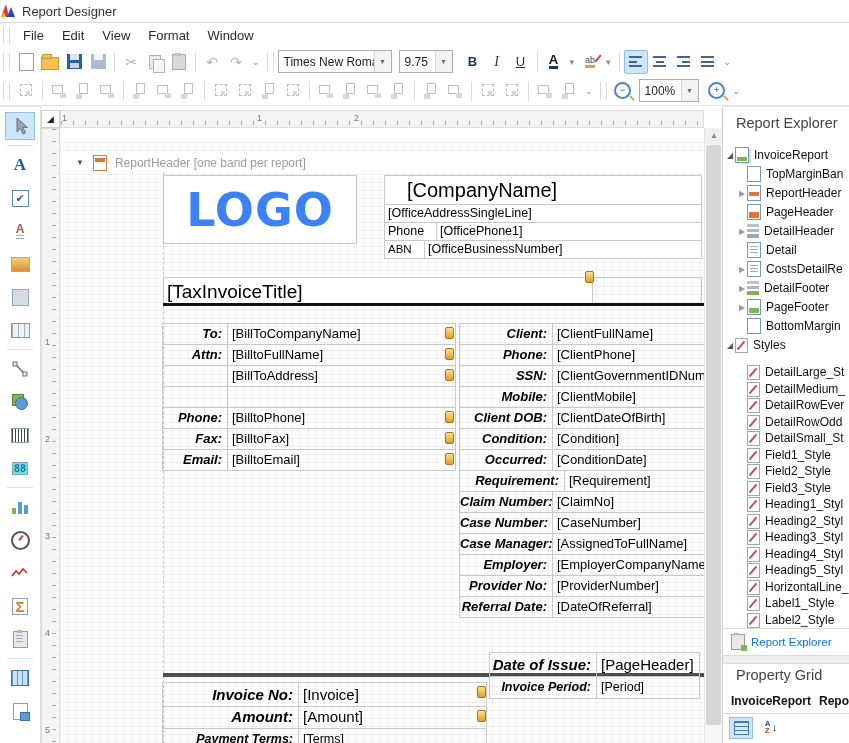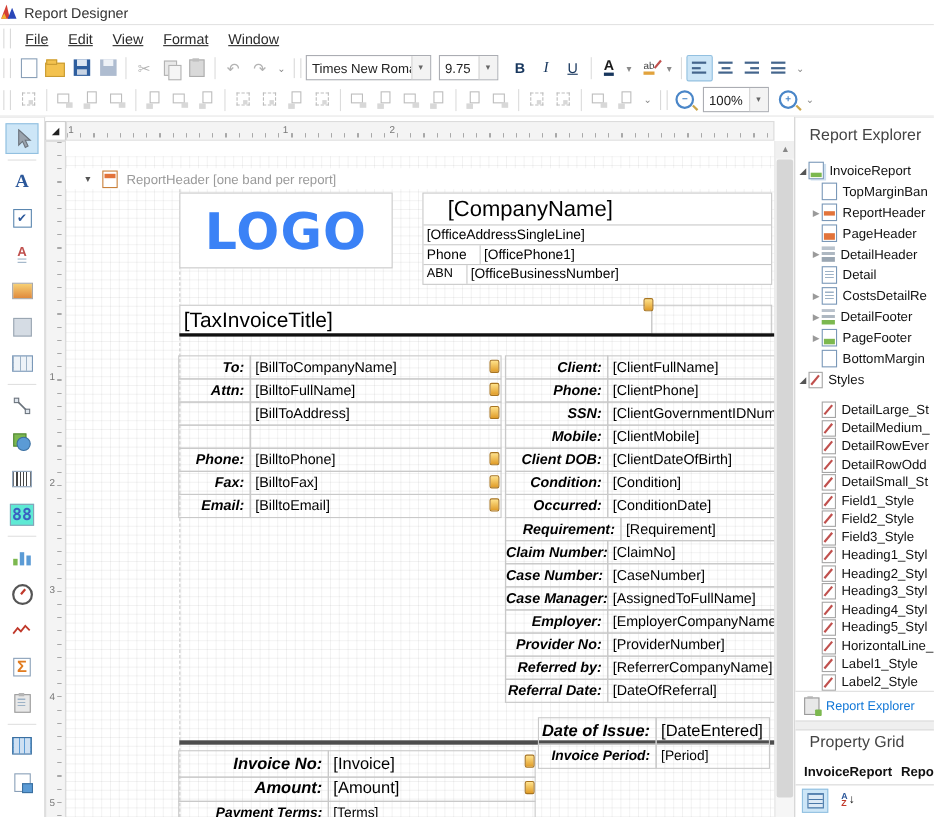--- a/index.html
+++ b/index.html
@@ -5,21 +5,21 @@
   html,body{margin:0;padding:0;background:#fff;}
   body{width:849px;height:743px;overflow:hidden;font-family:"Liberation Sans",sans-serif;-webkit-font-smoothing:antialiased;}
   .abs{position:absolute;}
   #app{position:relative;width:849px;height:743px;background:#fff;overflow:hidden;}
 
   
   #titlebar{left:0;top:0;width:849px;height:22px;background:#fff;border-bottom:1px solid #dcdcdc;display:flex;align-items:center;}
   #titlebar .ttext{font-size:13px;color:#333;margin-left:5px;}
   #menubar{left:0;top:23px;width:849px;height:24px;background:#fff;display:flex;align-items:center;}
   .grip{width:5px;height:18px;border-left:1px solid #d9d9d9;border-right:1px solid #d9d9d9;margin:0 4px 0 3px;}
-  .menu-item{padding:1px 9px;font-size:13px;color:#2b2b2b;cursor:default;text-decoration:underline;}
+  .menu-item{padding:1px 9px;font-size:13px;color:#2b2b2b;cursor:default;}
 
   
   .toolbar{left:0;width:849px;height:29px;background:#fff;display:flex;align-items:center;}
   #toolbar1{top:47px;}
   #toolbar2{top:76px;border-bottom:1px solid #e6e6e6;}
   .tbtn{width:24px;height:24px;display:flex;align-items:center;justify-content:center;border-radius:2px;position:relative;flex:0 0 auto;}
   .tbtn.active{background:#cde6f7;border:1px solid #92c0e0;width:22px;height:22px;}
   .vsep{width:1px;height:20px;background:#dcdcdc;margin:0 4px;flex:0 0 auto;}
   .chev{font-size:9px;color:#8a8a8a;padding:0 4px;}
   .combo{height:21px;border:1px solid #abadb3;background:#fff;display:flex;align-items:center;font-size:12px;color:#222;flex:0 0 auto;}
@@ -71,21 +71,21 @@
   .tl-rich{font-weight:bold;font-size:12px;color:#c0504d;border-bottom:4px double #9db2c6;line-height:11px;}
   .tl-pic{width:17px;height:13px;background:linear-gradient(#f7d074,#e08a3c);border:1px solid #a8a8a8;}
   .tl-panel{width:15px;height:15px;background:#d5dce4;border:1px solid #9aa6b2;}
   .tl-table{width:17px;height:13px;border:1px solid #7a98b8;background:
      linear-gradient(#fff,#fff) , repeating-linear-gradient(90deg,#9db2c6 0 1px,transparent 1px 6px),repeating-linear-gradient(#9db2c6 0 1px,transparent 1px 5px);
      background:repeating-linear-gradient(90deg,#9db2c6 0 1px,#eef3f8 1px 6px),repeating-linear-gradient(#9db2c6 0 1px,#eef3f8 1px 5px);}
   .tl-shape{width:16px;height:16px;position:relative;}
   .tl-shape::before{content:'';position:absolute;left:0;top:0;width:10px;height:10px;background:#7cb84f;border:1px solid #55883a;}
   .tl-shape::after{content:'';position:absolute;right:0;bottom:0;width:11px;height:11px;background:#5b9bd5;border:1px solid #3a6fa0;border-radius:50%;}
   .tl-bar{width:16px;height:13px;border:1px solid #8aa0b8;background:repeating-linear-gradient(90deg,#444 0 1px,#fff 1px 3px);}
-  .tl-digits{font-family:"DejaVu Sans Mono",monospace;font-weight:bold;font-size:15px;color:#3b5fc0;border:1px solid #8aa0b8;padding:0 1px;background:#5eead4;}
+  .tl-digits{font-family:"DejaVu Sans Mono",monospace;font-weight:bold;font-size:10px;color:#3b5fc0;border:1px solid #8aa0b8;padding:0 1px;background:#5eead4;}
   .tl-chart{width:16px;height:14px;display:flex;align-items:flex-end;gap:2px;}
   .tl-chart i{display:block;width:4px;background:#5b9bd5;}
   .tl-chart i:nth-child(1){height:6px;background:#7cb84f;}
   .tl-chart i:nth-child(2){height:12px;}
   .tl-chart i:nth-child(3){height:9px;}
   .tl-gauge{width:15px;height:15px;border:2px solid #555;border-radius:50%;position:relative;background:#fff;}
   .tl-gauge::after{content:'';position:absolute;left:7px;top:2px;width:2px;height:6px;background:#c0392b;transform:rotate(40deg);}
   .tl-sigma{font-weight:bold;font-size:15px;color:#e07b1f;border:1px solid #8aa0b8;line-height:15px;padding:0 2px;background:#fff;}
   .tl-clip{width:13px;height:15px;background:#e8e8e8;border:1px solid #9a9a9a;position:relative;}
   .tl-clip::before{content:'';position:absolute;left:3px;top:-2px;width:5px;height:3px;background:#b5b5b5;}
@@ -602,24 +602,20 @@
         </div>
       <div class="rrow">
           <div class="rcell rlabel" style="width:94px">Employer:</div>
           <div class="rcell rvalue">[EmployerCompanyName]</div>
         </div>
       <div class="rrow">
           <div class="rcell rlabel" style="width:94px">Provider No:</div>
           <div class="rcell rvalue">[ProviderNumber]</div>
         </div>
       <div class="rrow">
-          <div class="rcell rlabel" style="width:94px">Referred by:</div>
-          <div class="rcell rvalue">[ReferrerCompanyName]</div>
-        </div>
-      <div class="rrow">
           <div class="rcell rlabel" style="width:94px">Referral Date:</div>
           <div class="rcell rvalue">[DateOfReferral]</div>
         </div>
     </div>
 
     <div class="abs" id="grayline"></div>
 
     <div class="rtbl" style="left:103px;top:555px;width:324px">
       <div class="rrow sum-large">
           <div class="rcell rlabel" style="width:137px;height:25px;line-height:23px">Invoice No:</div>
@@ -630,21 +626,21 @@
           <div class="rcell rvalue" style="height:23px">[Amount]</div>
         </div>
       <div class="rrow sum-small">
           <div class="rcell rlabel" style="width:137px">Payment Terms:</div>
           <div class="rcell rvalue">[Terms]</div>
         </div>
     </div>
     <div class="rtbl" style="left:430px;top:525px;width:210px">
       <div class="rrow sum-large">
           <div class="rcell rlabel" style="width:108px;height:25px;line-height:23px">Date of Issue:</div>
-          <div class="rcell rvalue" style="height:25px;line-height:23px">[DateEntered]</div>
+          <div class="rcell rvalue" style="height:25px;line-height:23px">[PageHeader]</div>
         </div>
       <div class="rrow sum-small">
           <div class="rcell rlabel" style="width:108px;height:23px;line-height:21px">Invoice Period:</div>
           <div class="rcell rvalue" style="height:23px;line-height:21px">[Period]</div>
         </div>
     </div>
     <span class="stag" style="left:417px;top:558px"></span>
     <span class="stag" style="left:417px;top:582px"></span>
 
     <div class="abs" id="sscroll">

